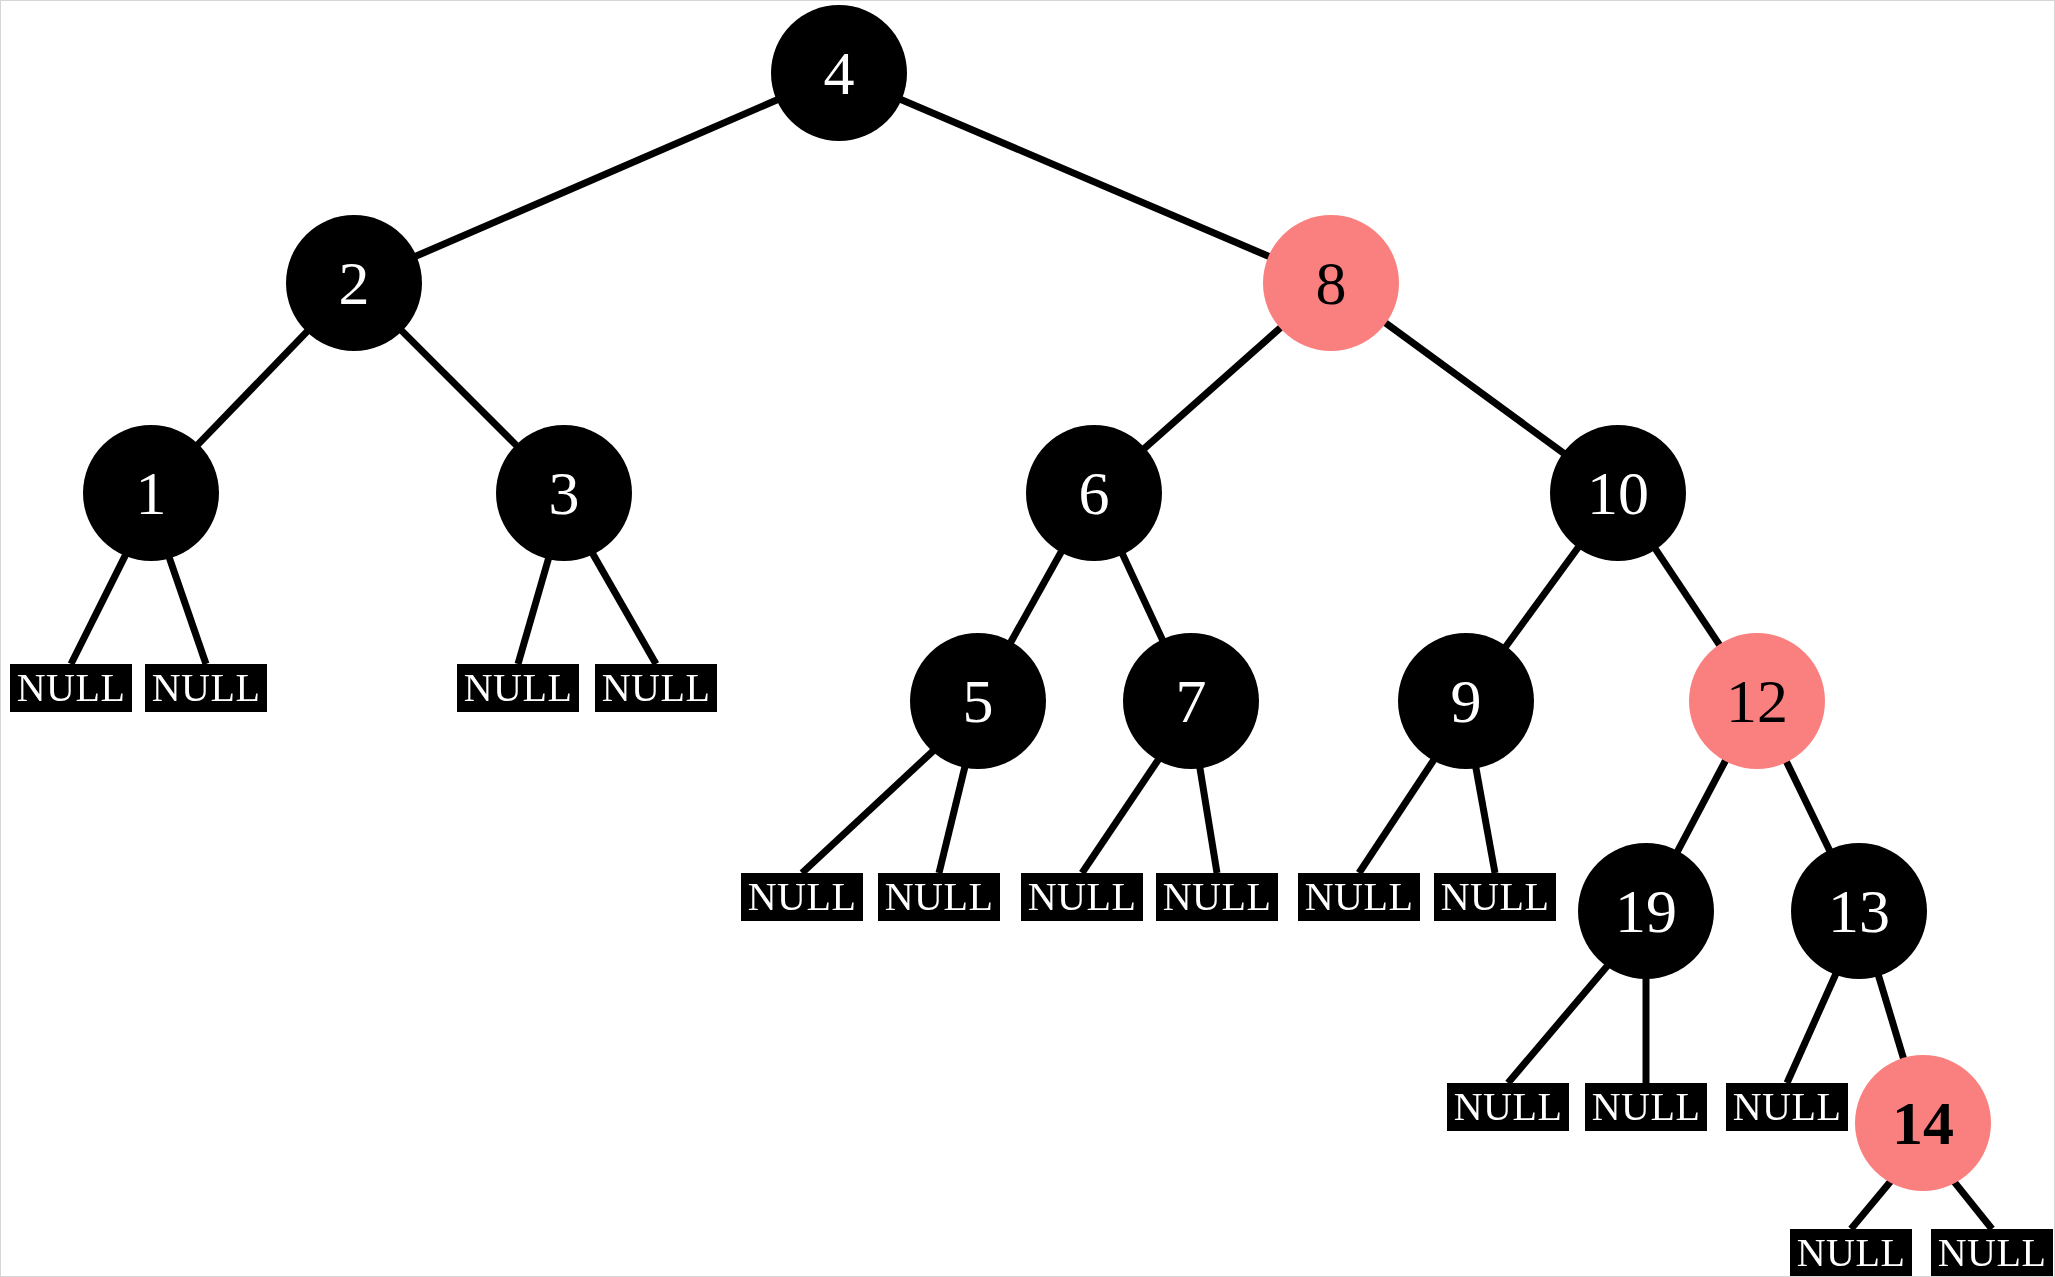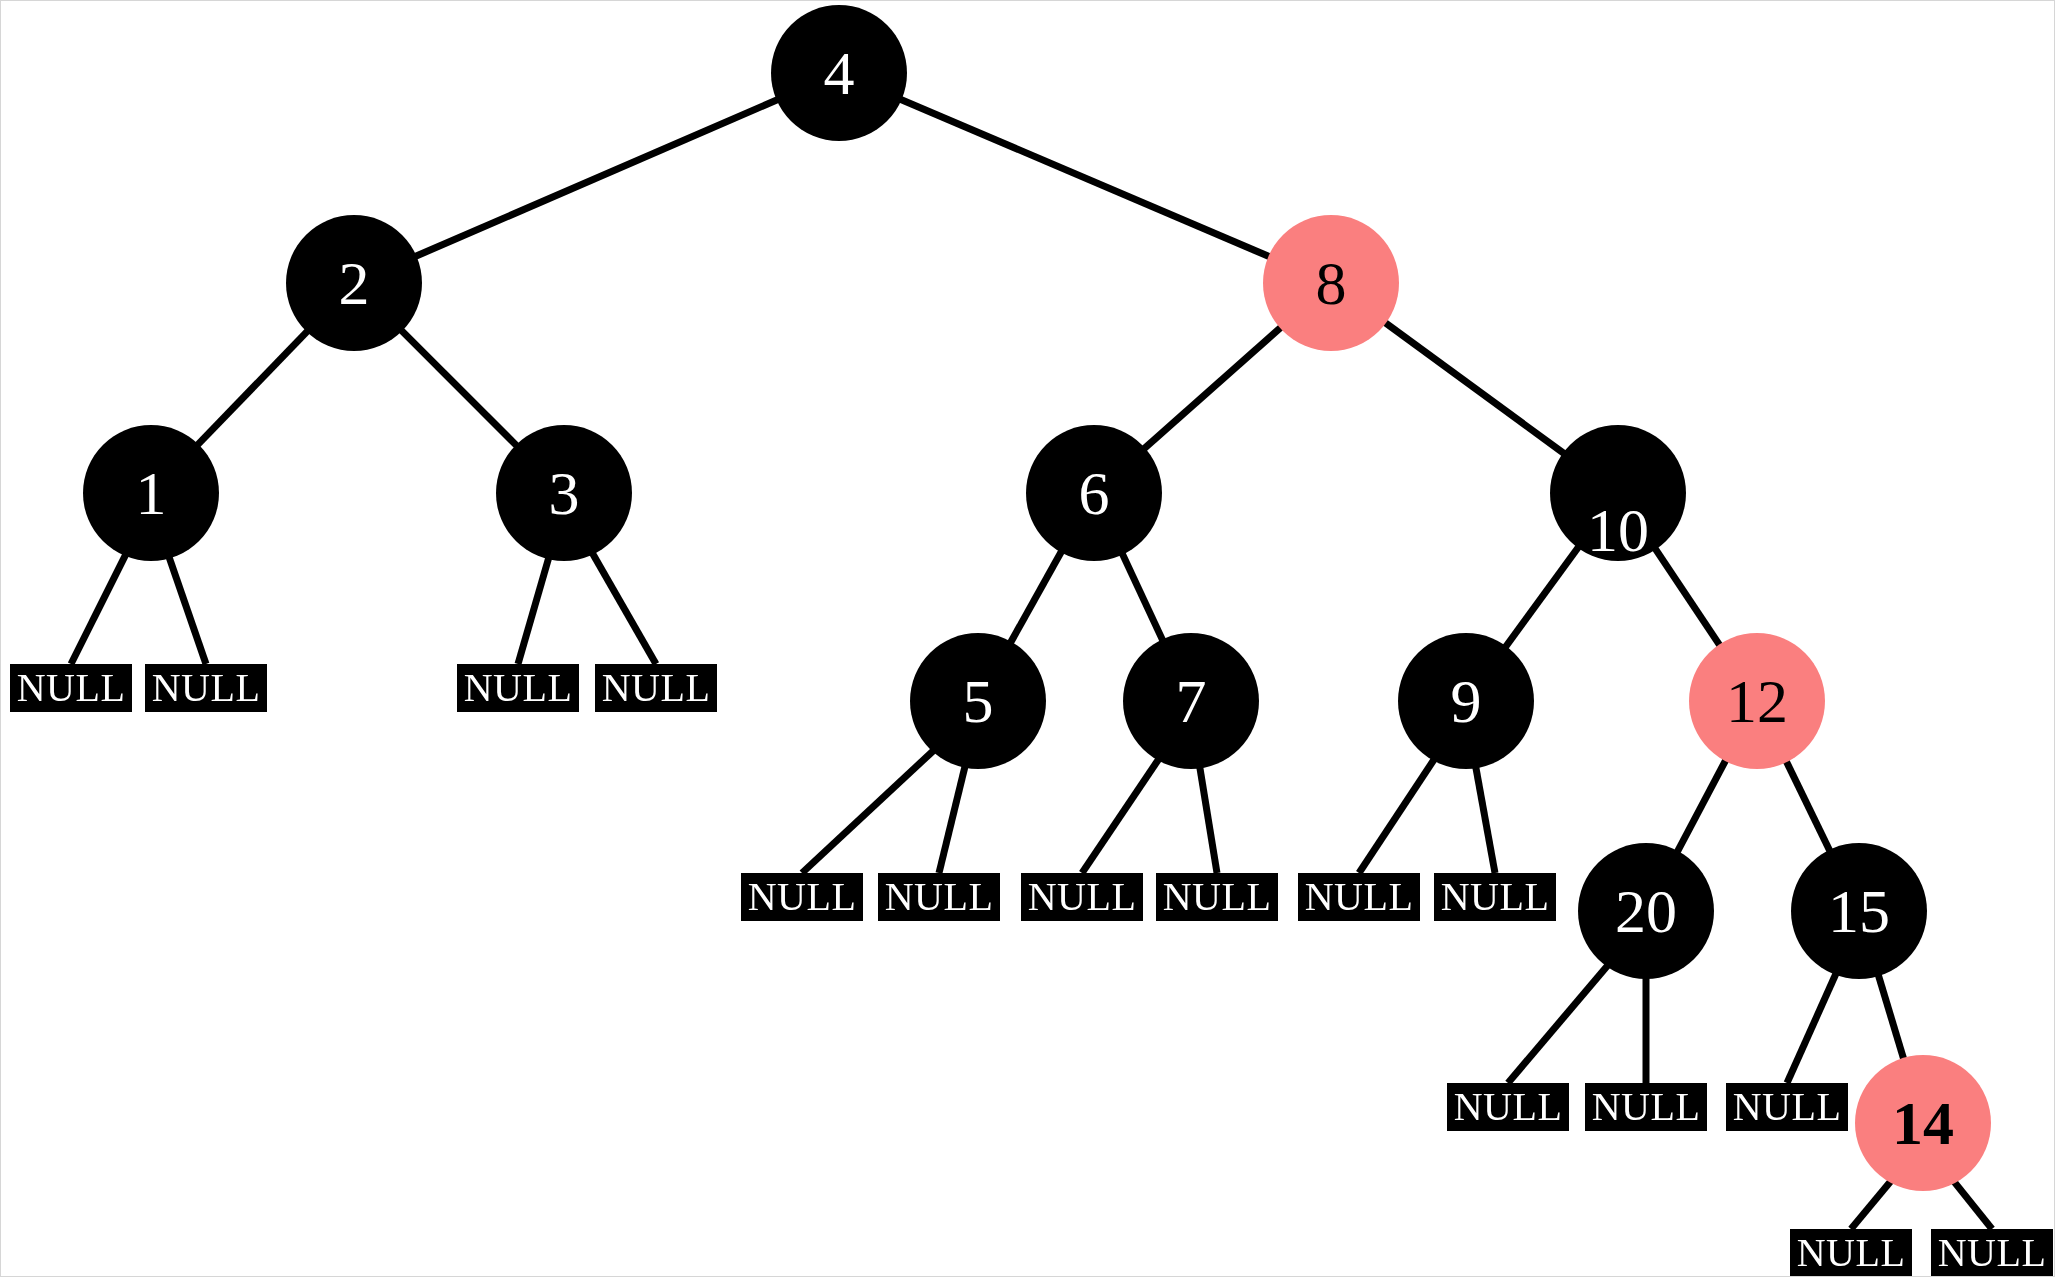--- a/index.html
+++ b/index.html
@@ -101,40 +101,40 @@
       </div>
       <div class="node black" style="left: 82px; top: 424px; width: 136px; height: 136px; font-size: 62px;">
         <span>1</span>
       </div>
       <div class="node black" style="left: 495px; top: 424px; width: 136px; height: 136px; font-size: 62px;">
         <span>3</span>
       </div>
       <div class="node black" style="left: 1025px; top: 424px; width: 136px; height: 136px; font-size: 62px;">
         <span>6</span>
       </div>
-      <div class="node black" style="left: 1549px; top: 424px; width: 136px; height: 136px; font-size: 62px; align-items: flex-end;">
+      <div class="node black" style="left: 1549px; top: 424px; width: 136px; height: 136px; font-size: 62px;">
         <span>10</span>
       </div>
       <div class="node black" style="left: 909px; top: 632px; width: 136px; height: 136px; font-size: 62px;">
         <span>5</span>
       </div>
       <div class="node black" style="left: 1122px; top: 632px; width: 136px; height: 136px; font-size: 62px;">
         <span>7</span>
       </div>
       <div class="node black" style="left: 1397px; top: 632px; width: 136px; height: 136px; font-size: 62px;">
         <span>9</span>
       </div>
       <div class="node red" style="left: 1688px; top: 632px; width: 136px; height: 136px; font-size: 62px; text-align: right;">
         <span>12</span>
       </div>
       <div class="node black" style="left: 1577px; top: 842px; width: 136px; height: 136px; font-size: 62px;">
-        <span>20</span>
+        <span>19</span>
       </div>
       <div class="node black" style="left: 1790px; top: 842px; width: 136px; height: 136px; font-size: 62px;">
-        <span>15</span>
+        <span>13</span>
       </div>
       <div class="node red" style="left: 1854px; top: 1054px; width: 136px; height: 136px; font-size: 62px; font-weight: bold;">
         <span>14</span>
       </div>
       <div class="nullnode" style="left: 9px; top: 663px; width: 122px; height: 48px; font-size: 40px;">
         <span>NULL</span>
       </div>
       <div class="nullnode" style="left: 144px; top: 663px; width: 122px; height: 48px; font-size: 40px;">
         <span>NULL</span>
       </div>

